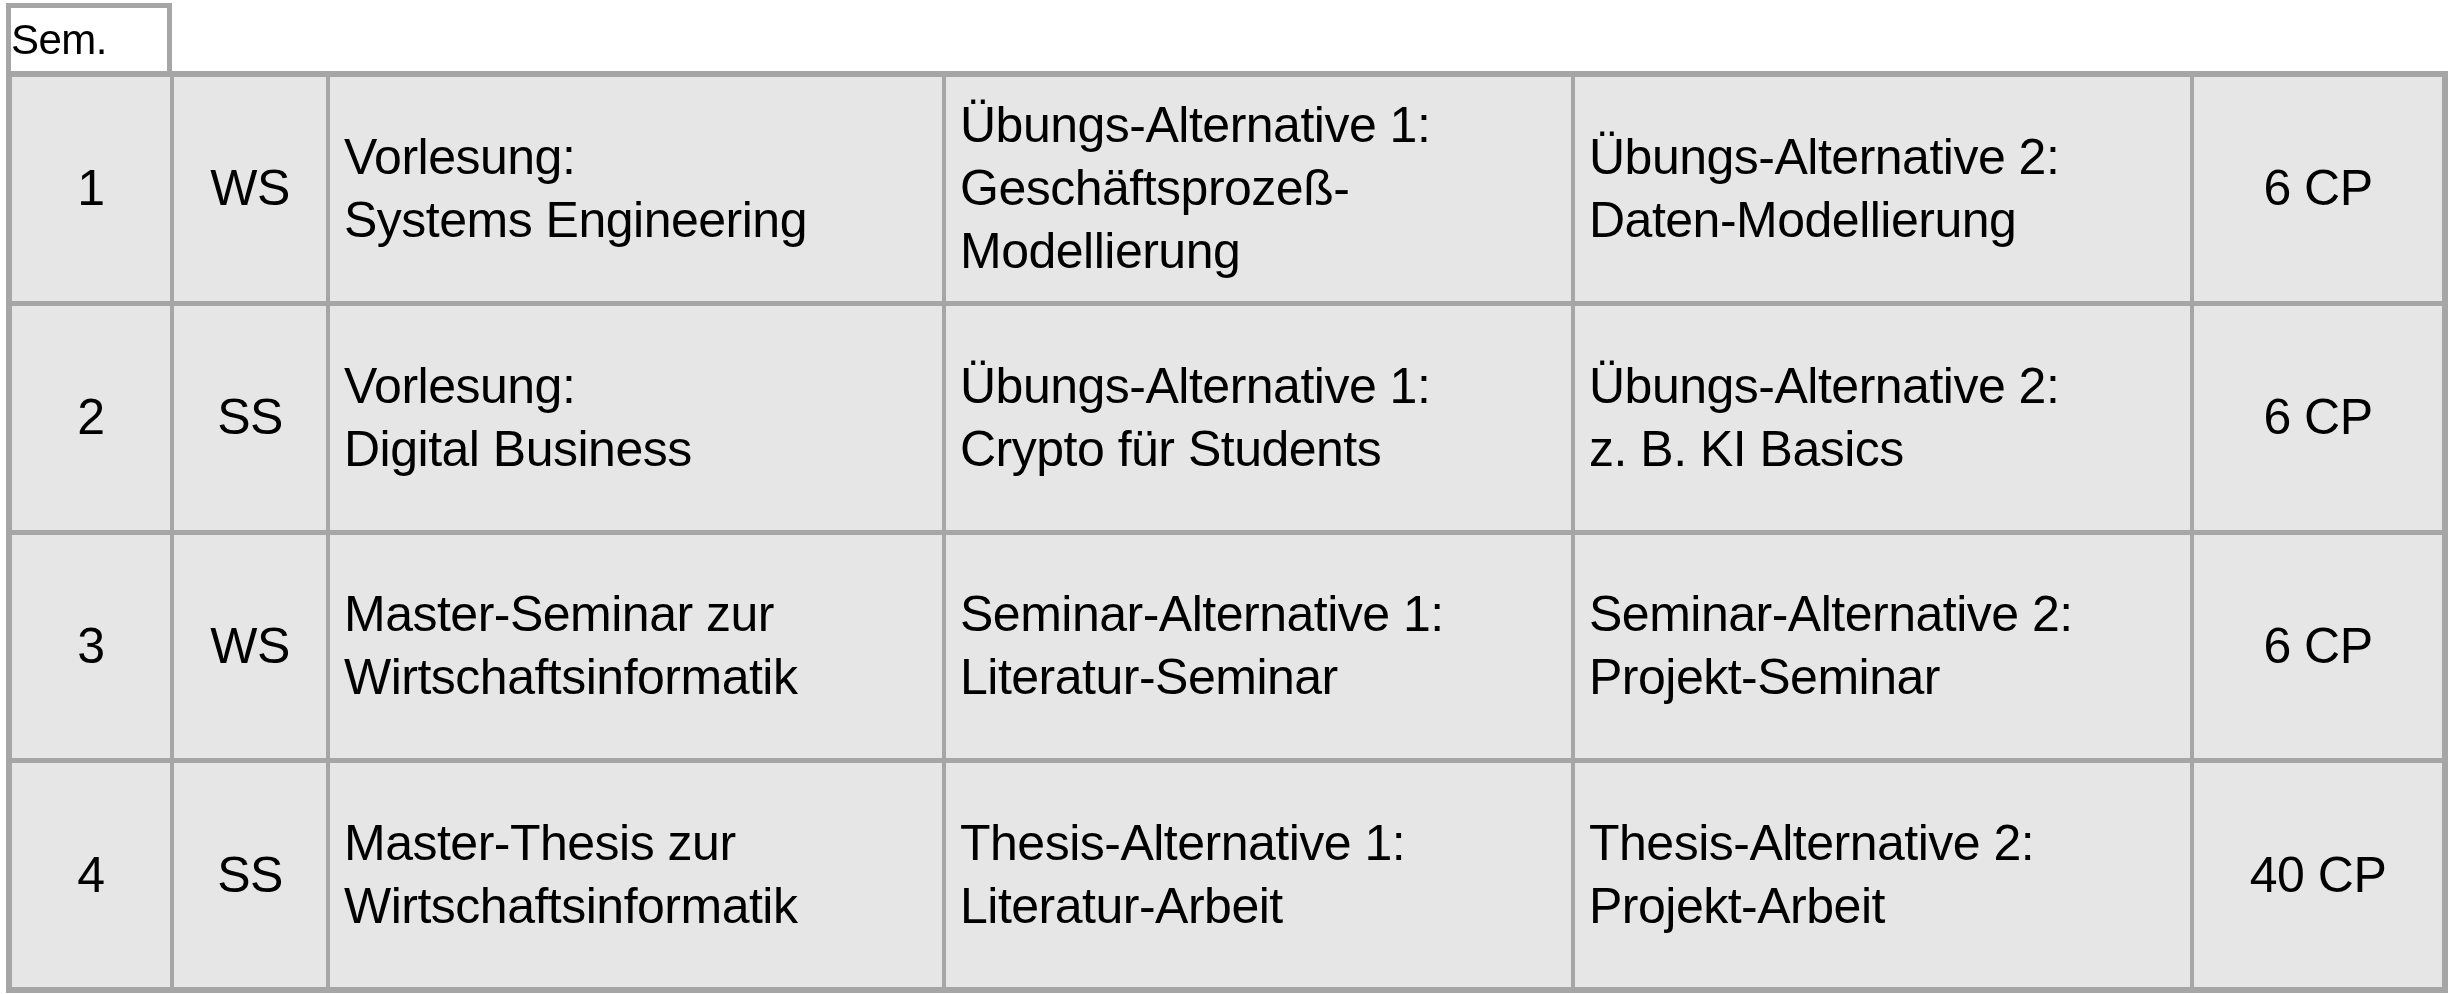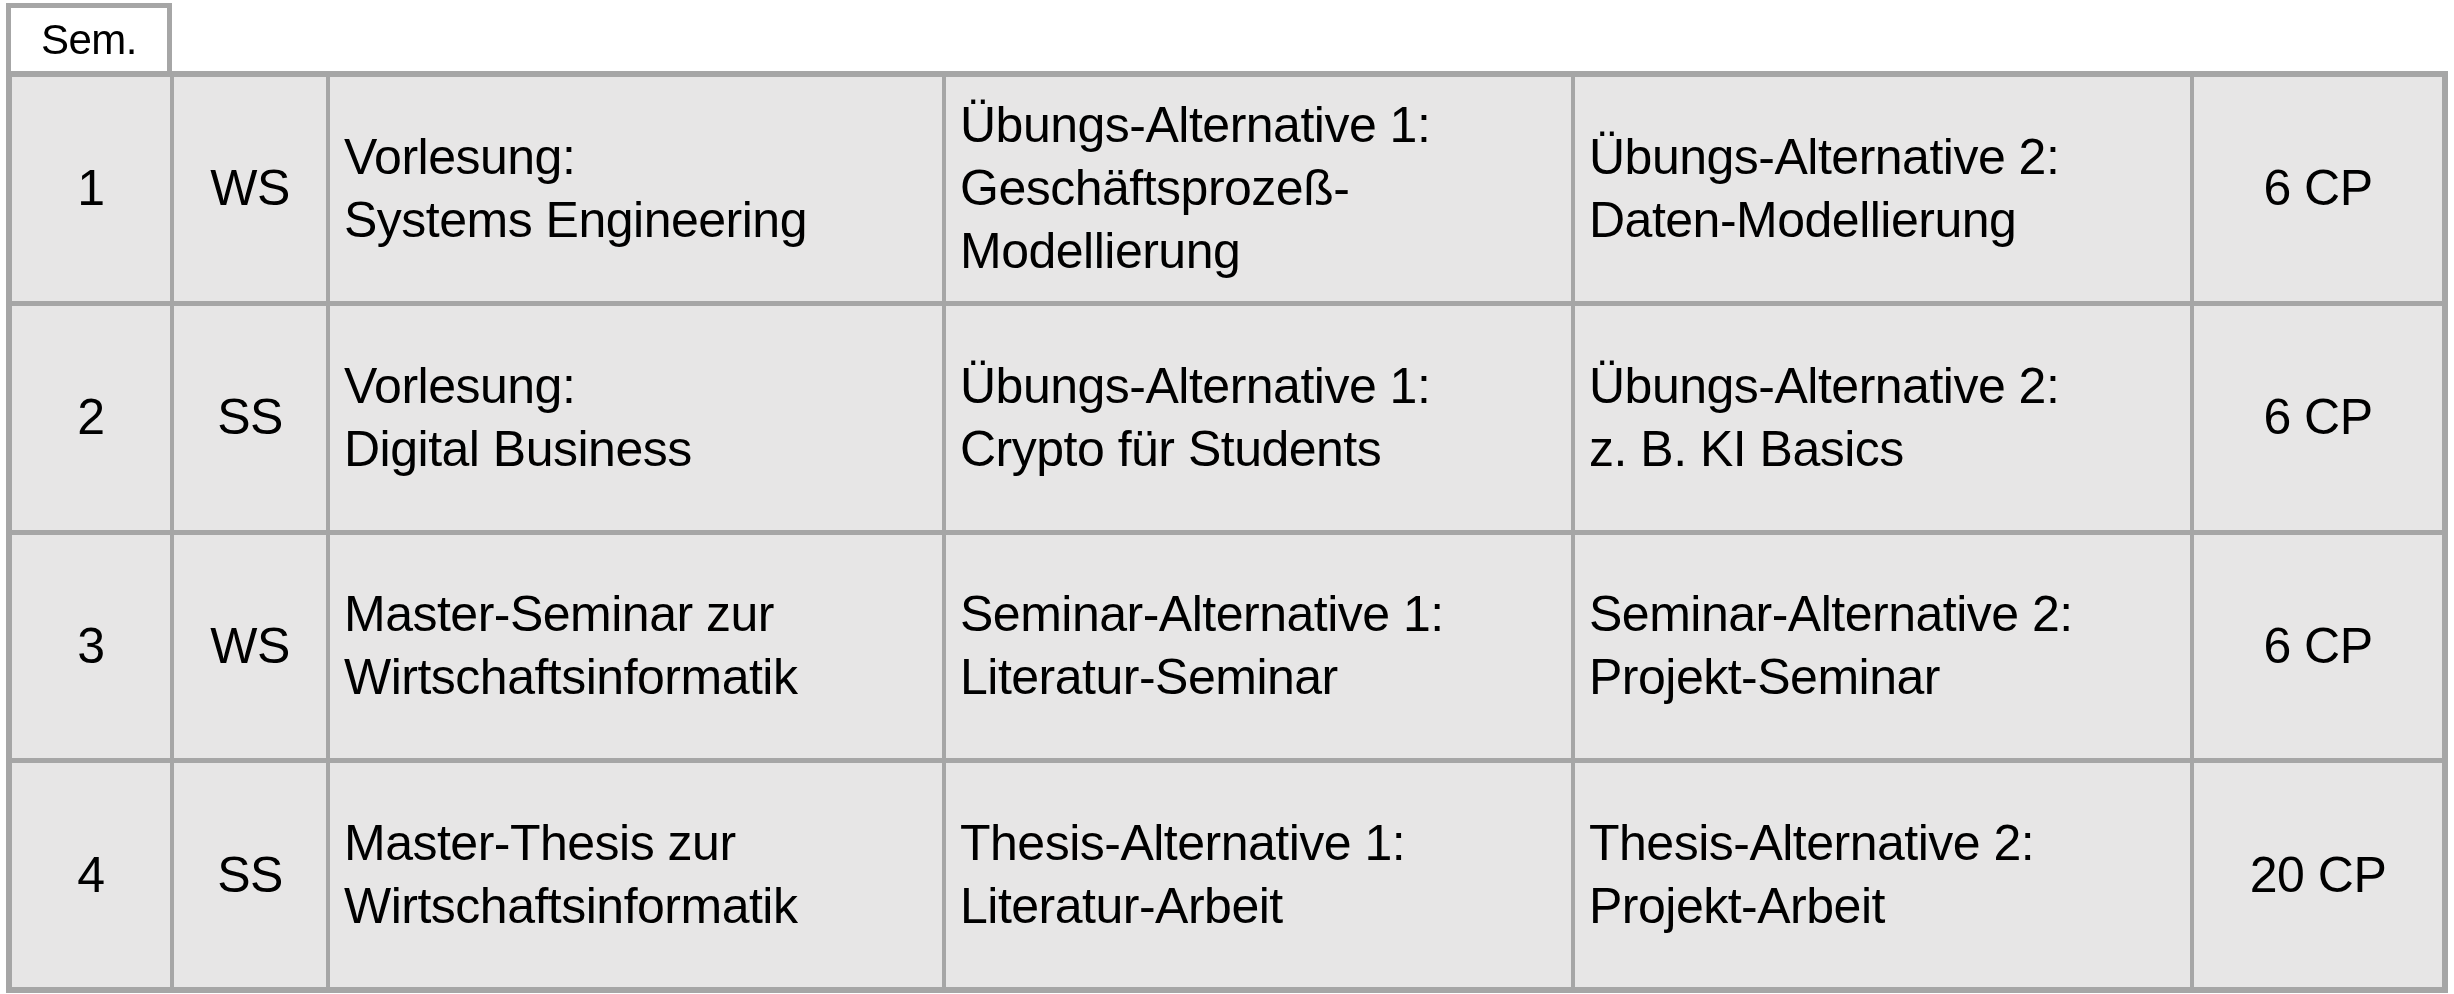--- a/index.html
+++ b/index.html
@@ -22,21 +22,21 @@
     left: 6px;
     top: 3px;
     width: 166px;
     height: 68px;
     box-sizing: border-box;
     background: #ffffff;
     border: 5px solid #a6a6a6;
     border-bottom: none;
     display: flex;
     align-items: center;
-    justify-content: center;
+    justify-content: flex-start;
     font-size: 42px;
     letter-spacing: -0.5px;
   }
 
   
   .curriculum-table {
     position: absolute;
     left: 6px;
     top: 71px;
     width: 2442px;
@@ -114,17 +114,17 @@
 
     <div class="trow">
       <div class="cell center">4</div>
       <div class="cell center">SS</div>
       <div class="cell left">Master-Thesis zur
 Wirtschaftsinformatik</div>
       <div class="cell left">Thesis-Alternative 1:
 Literatur-Arbeit</div>
       <div class="cell left">Thesis-Alternative 2:
 Projekt-Arbeit</div>
-      <div class="cell center">20 CP</div>
+      <div class="cell center">40 CP</div>
     </div>
 
   </div>
 </div>
 
 </body></html>

